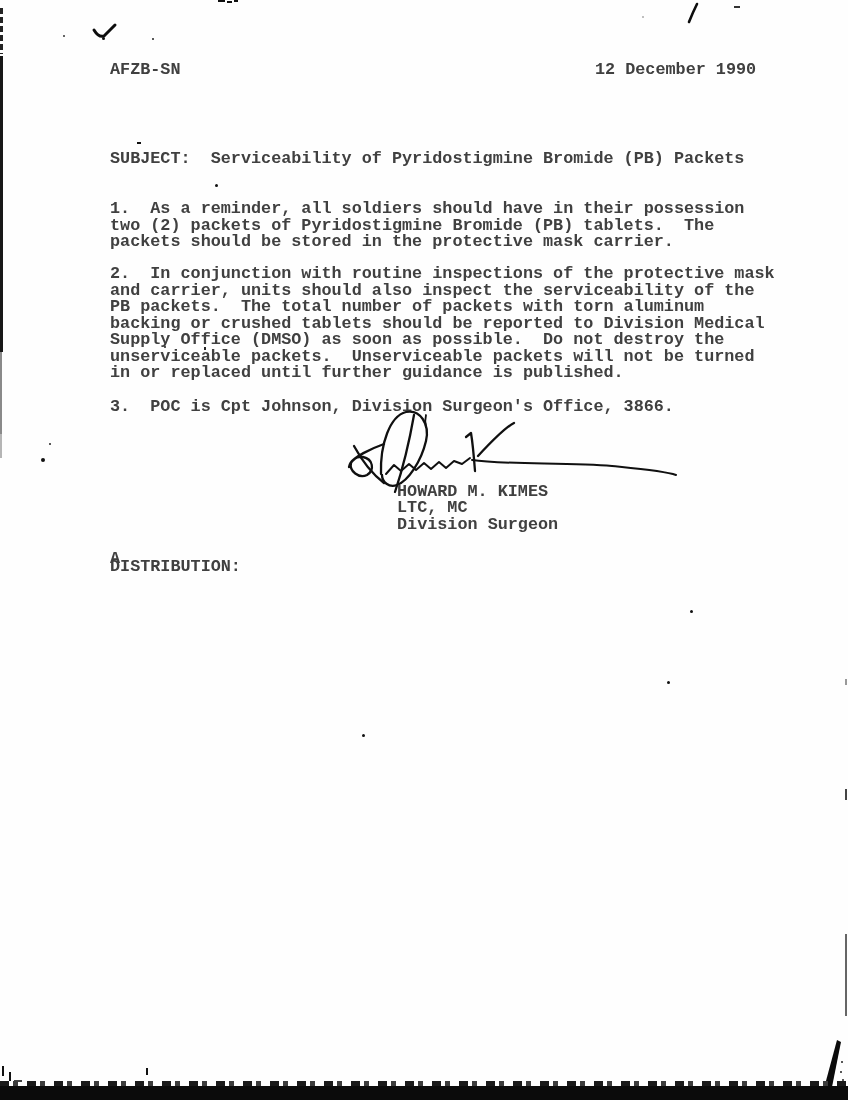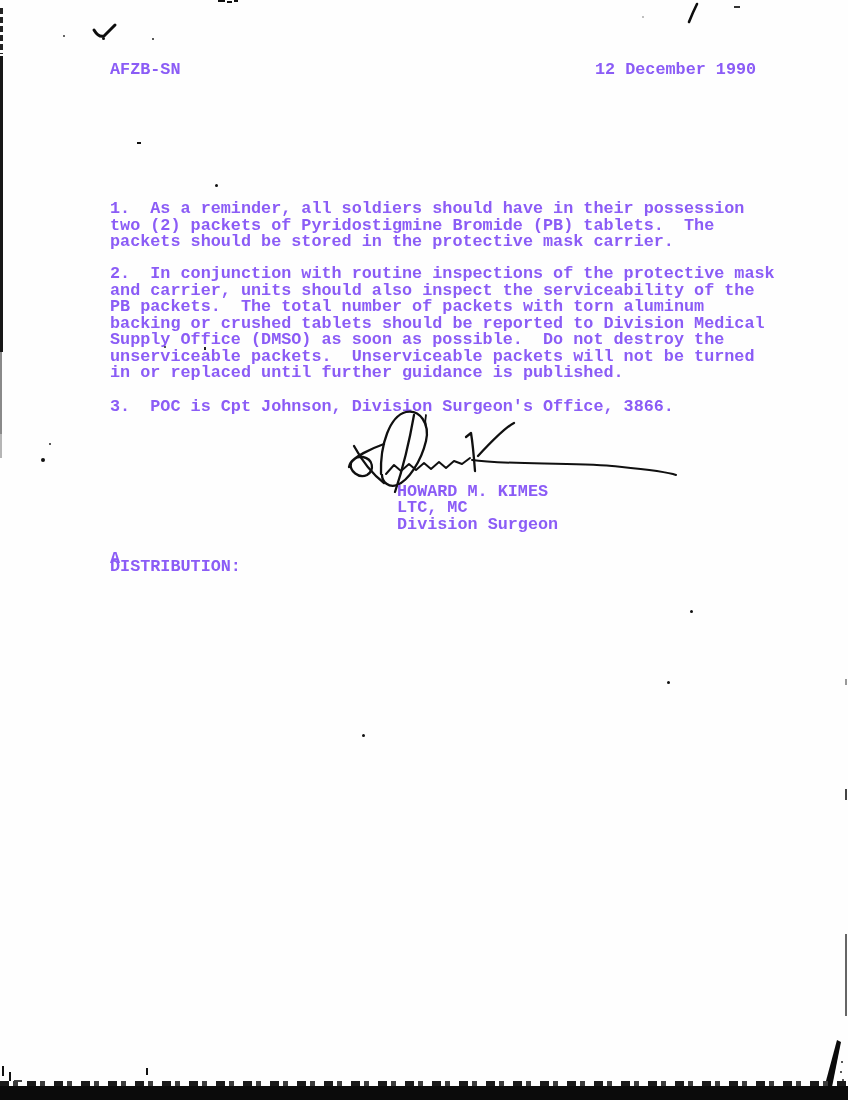--- a/index.html
+++ b/index.html
@@ -3,21 +3,21 @@
 <meta charset="utf-8">
 <style>
   html,body{margin:0;padding:0;background:#e8e8e8;}
   .page{
     position:relative;
     width:848px;height:1100px;
     background:#fefefe;
     overflow:hidden;
     font-family:"Liberation Mono","DejaVu Sans Mono",monospace;
     font-weight:700;
-    color:#8b5cf6;
+    color:#404040;
   }
   .txt{
     position:absolute;
     font-size:16.8px;
     line-height:16.5px;
     white-space:pre;
     letter-spacing:0;
   }
   .para{white-space:pre;}
   
@@ -37,20 +37,21 @@
 </style>
 </head>
 <body>
 
 <div class="page">
 
   <div class="txt" style="left:110px;top:62px;">AFZB-SN</div>
   <div class="txt" style="left:595px;top:62px;">12 December 1990</div>
 
 
+  <div class="txt" style="left:110px;top:151px;">SUBJECT:  Serviceability of Pyridostigmine Bromide (PB) Packets</div>
 
   <div class="txt para" style="left:110px;top:201px;width:740px;">1.  As a reminder, all soldiers should have in their possession
 two (2) packets of Pyridostigmine Bromide (PB) tablets.  The
 packets should be stored in the protective mask carrier.</div>
   <div class="txt para" style="left:110px;top:266px;width:740px;">2.  In conjunction with routine inspections of the protective mask
 and carrier, units should also inspect the serviceability of the
 PB packets.  The total number of packets with torn aluminum
 backing or crushed tablets should be reported to Division Medical
 Supply Office (DMSO) as soon as possible.  Do not destroy the
 unserviceable packets.  Unserviceable packets will not be turned

